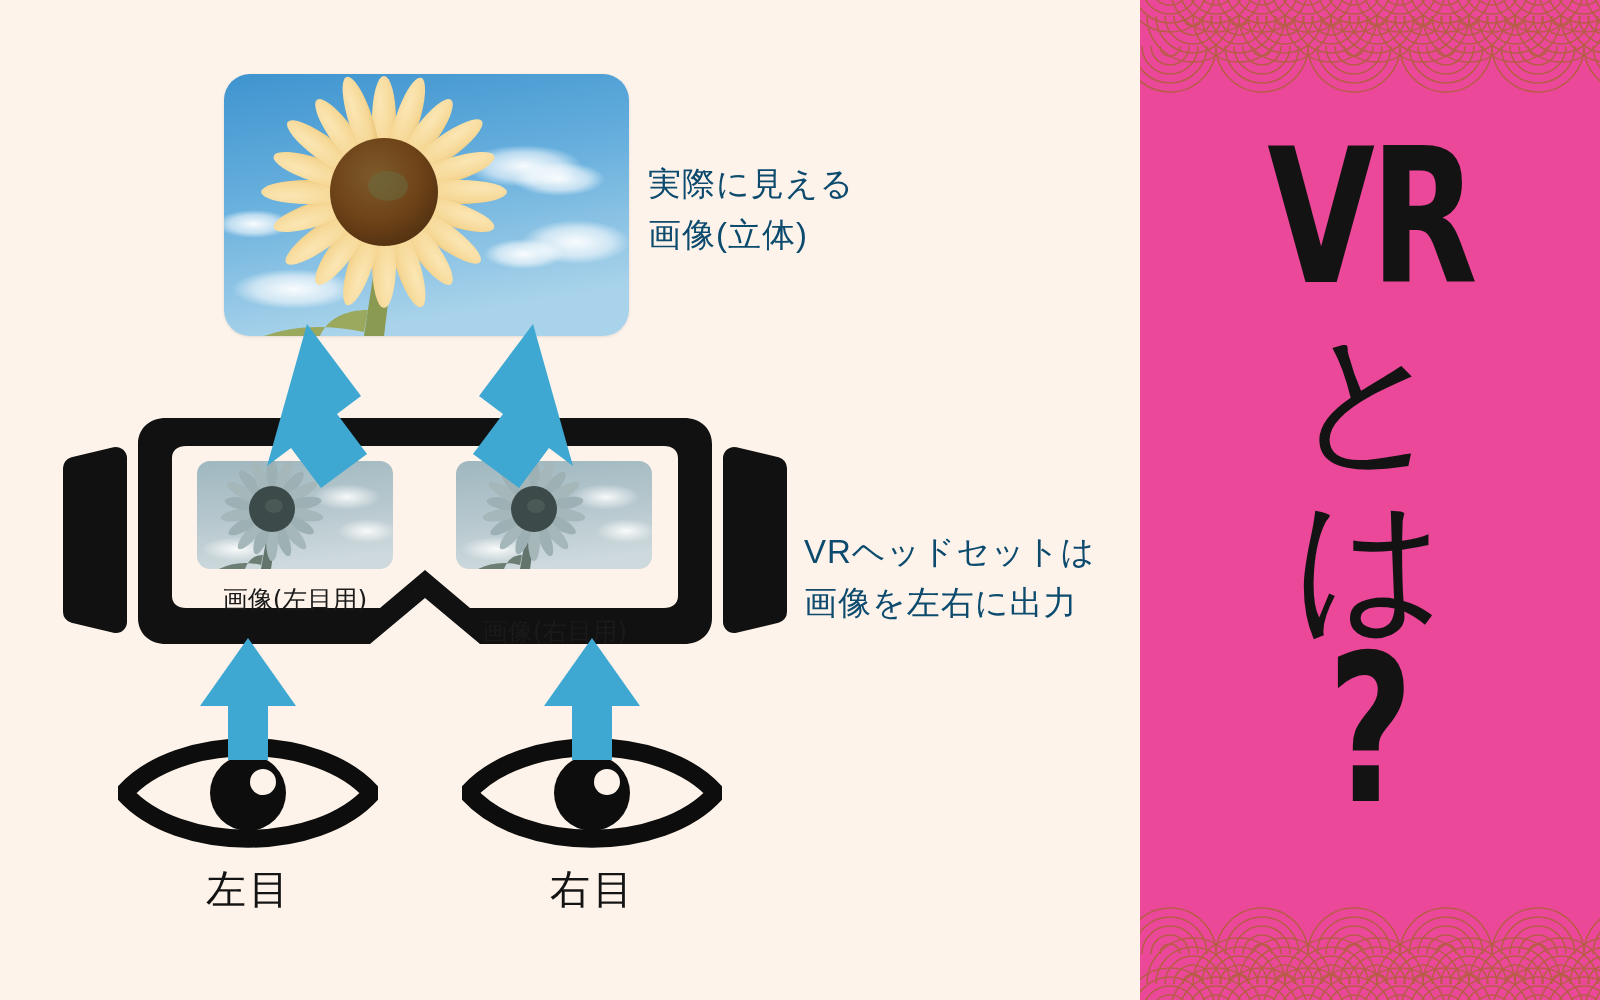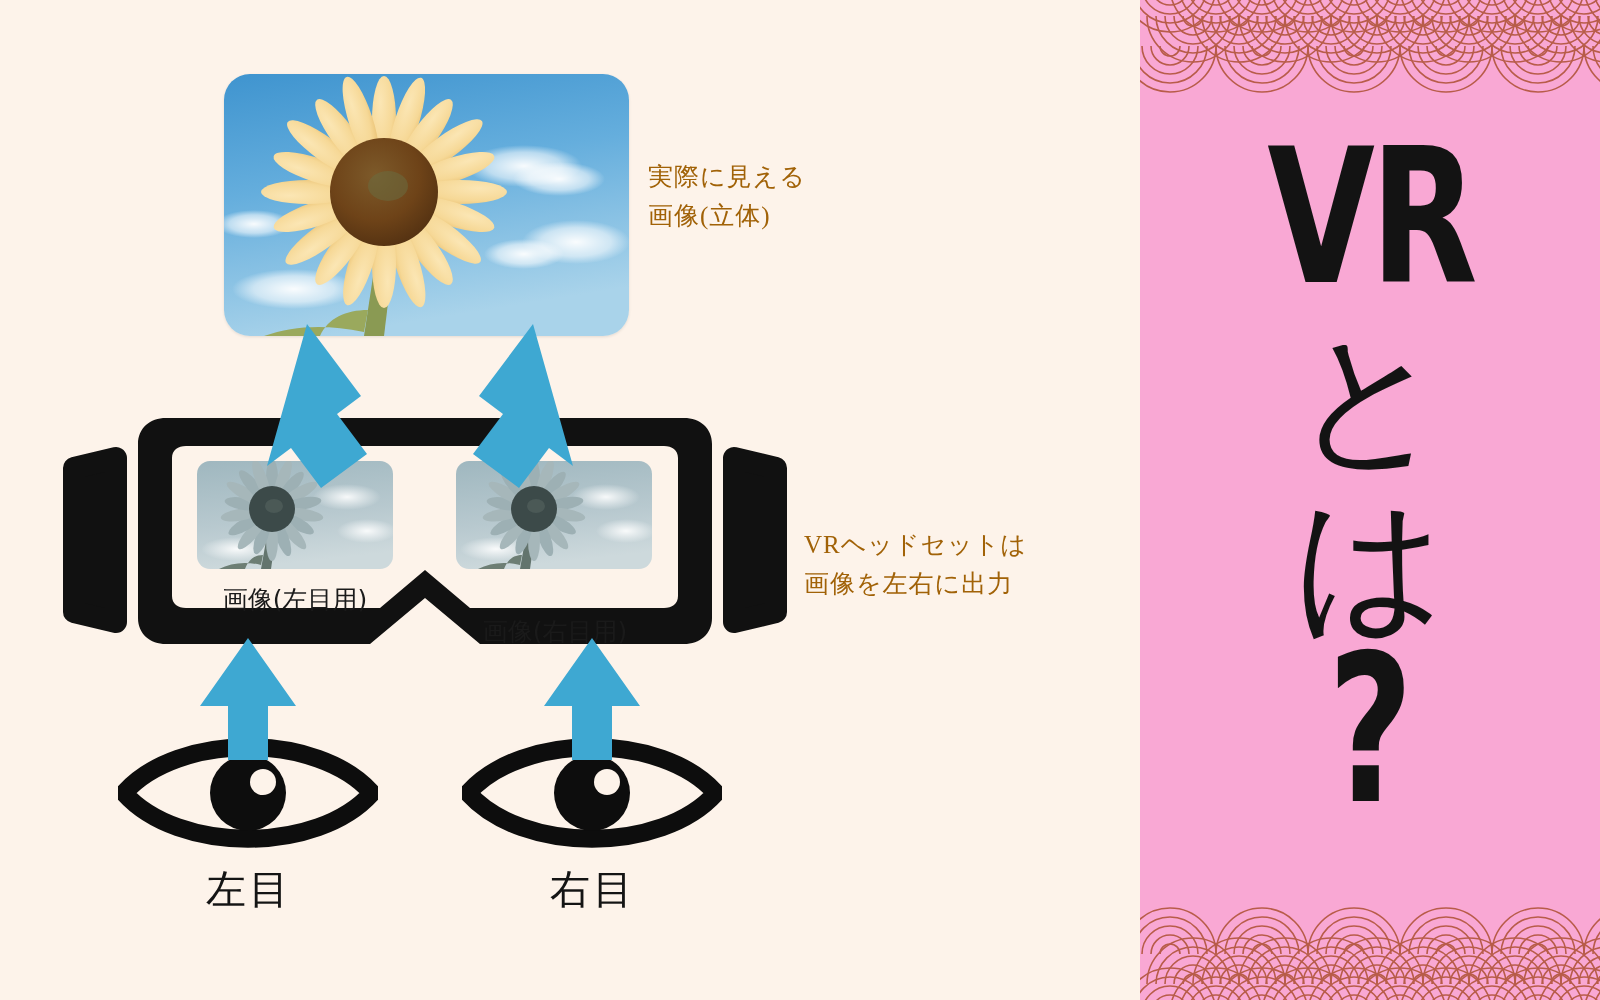--- a/index.html
+++ b/index.html
@@ -16,21 +16,21 @@
     font-family: "Liberation Sans", "DejaVu Sans", sans-serif;
   }
 
   
   #hero-panel {
     position: absolute;
     left: 1140px;
     top: 0;
     width: 460px;
     height: 1000px;
-    background: #f9a8d4;
+    background: #ec4899;
     text-align: center;
   }
   .wave-deco {
     position: absolute;
     left: 0;
     width: 460px;
     height: 105px;
     overflow: hidden;
   }
   #wave-top { top: 0; }
@@ -93,23 +93,23 @@
     height: 262px;
     border-radius: 26px;
     overflow: hidden;
     box-shadow: 0 1px 3px rgba(0,0,0,0.10);
   }
   #stereo-image svg, .lens-thumb svg { display: block; }
 
   
   .caption {
     position: absolute;
-    color: #a16207;
-    font-family: Liberation Serif, serif;
-    font-size: 25px;
+    color: #0c4a6e;
+    font-family: Liberation Sans, sans-serif;
+    font-size: 33px;
     line-height: 1.55;
     letter-spacing: 1px;
     white-space: pre;
   }
   #caption-stereo { left: 648px; top: 158px; }
   #caption-headset { left: 804px; top: 478px; margin-top: 48px; }
 
   
   #goggles { position: absolute; left: 60px; top: 400px; width: 730px; height: 270px; }
 

